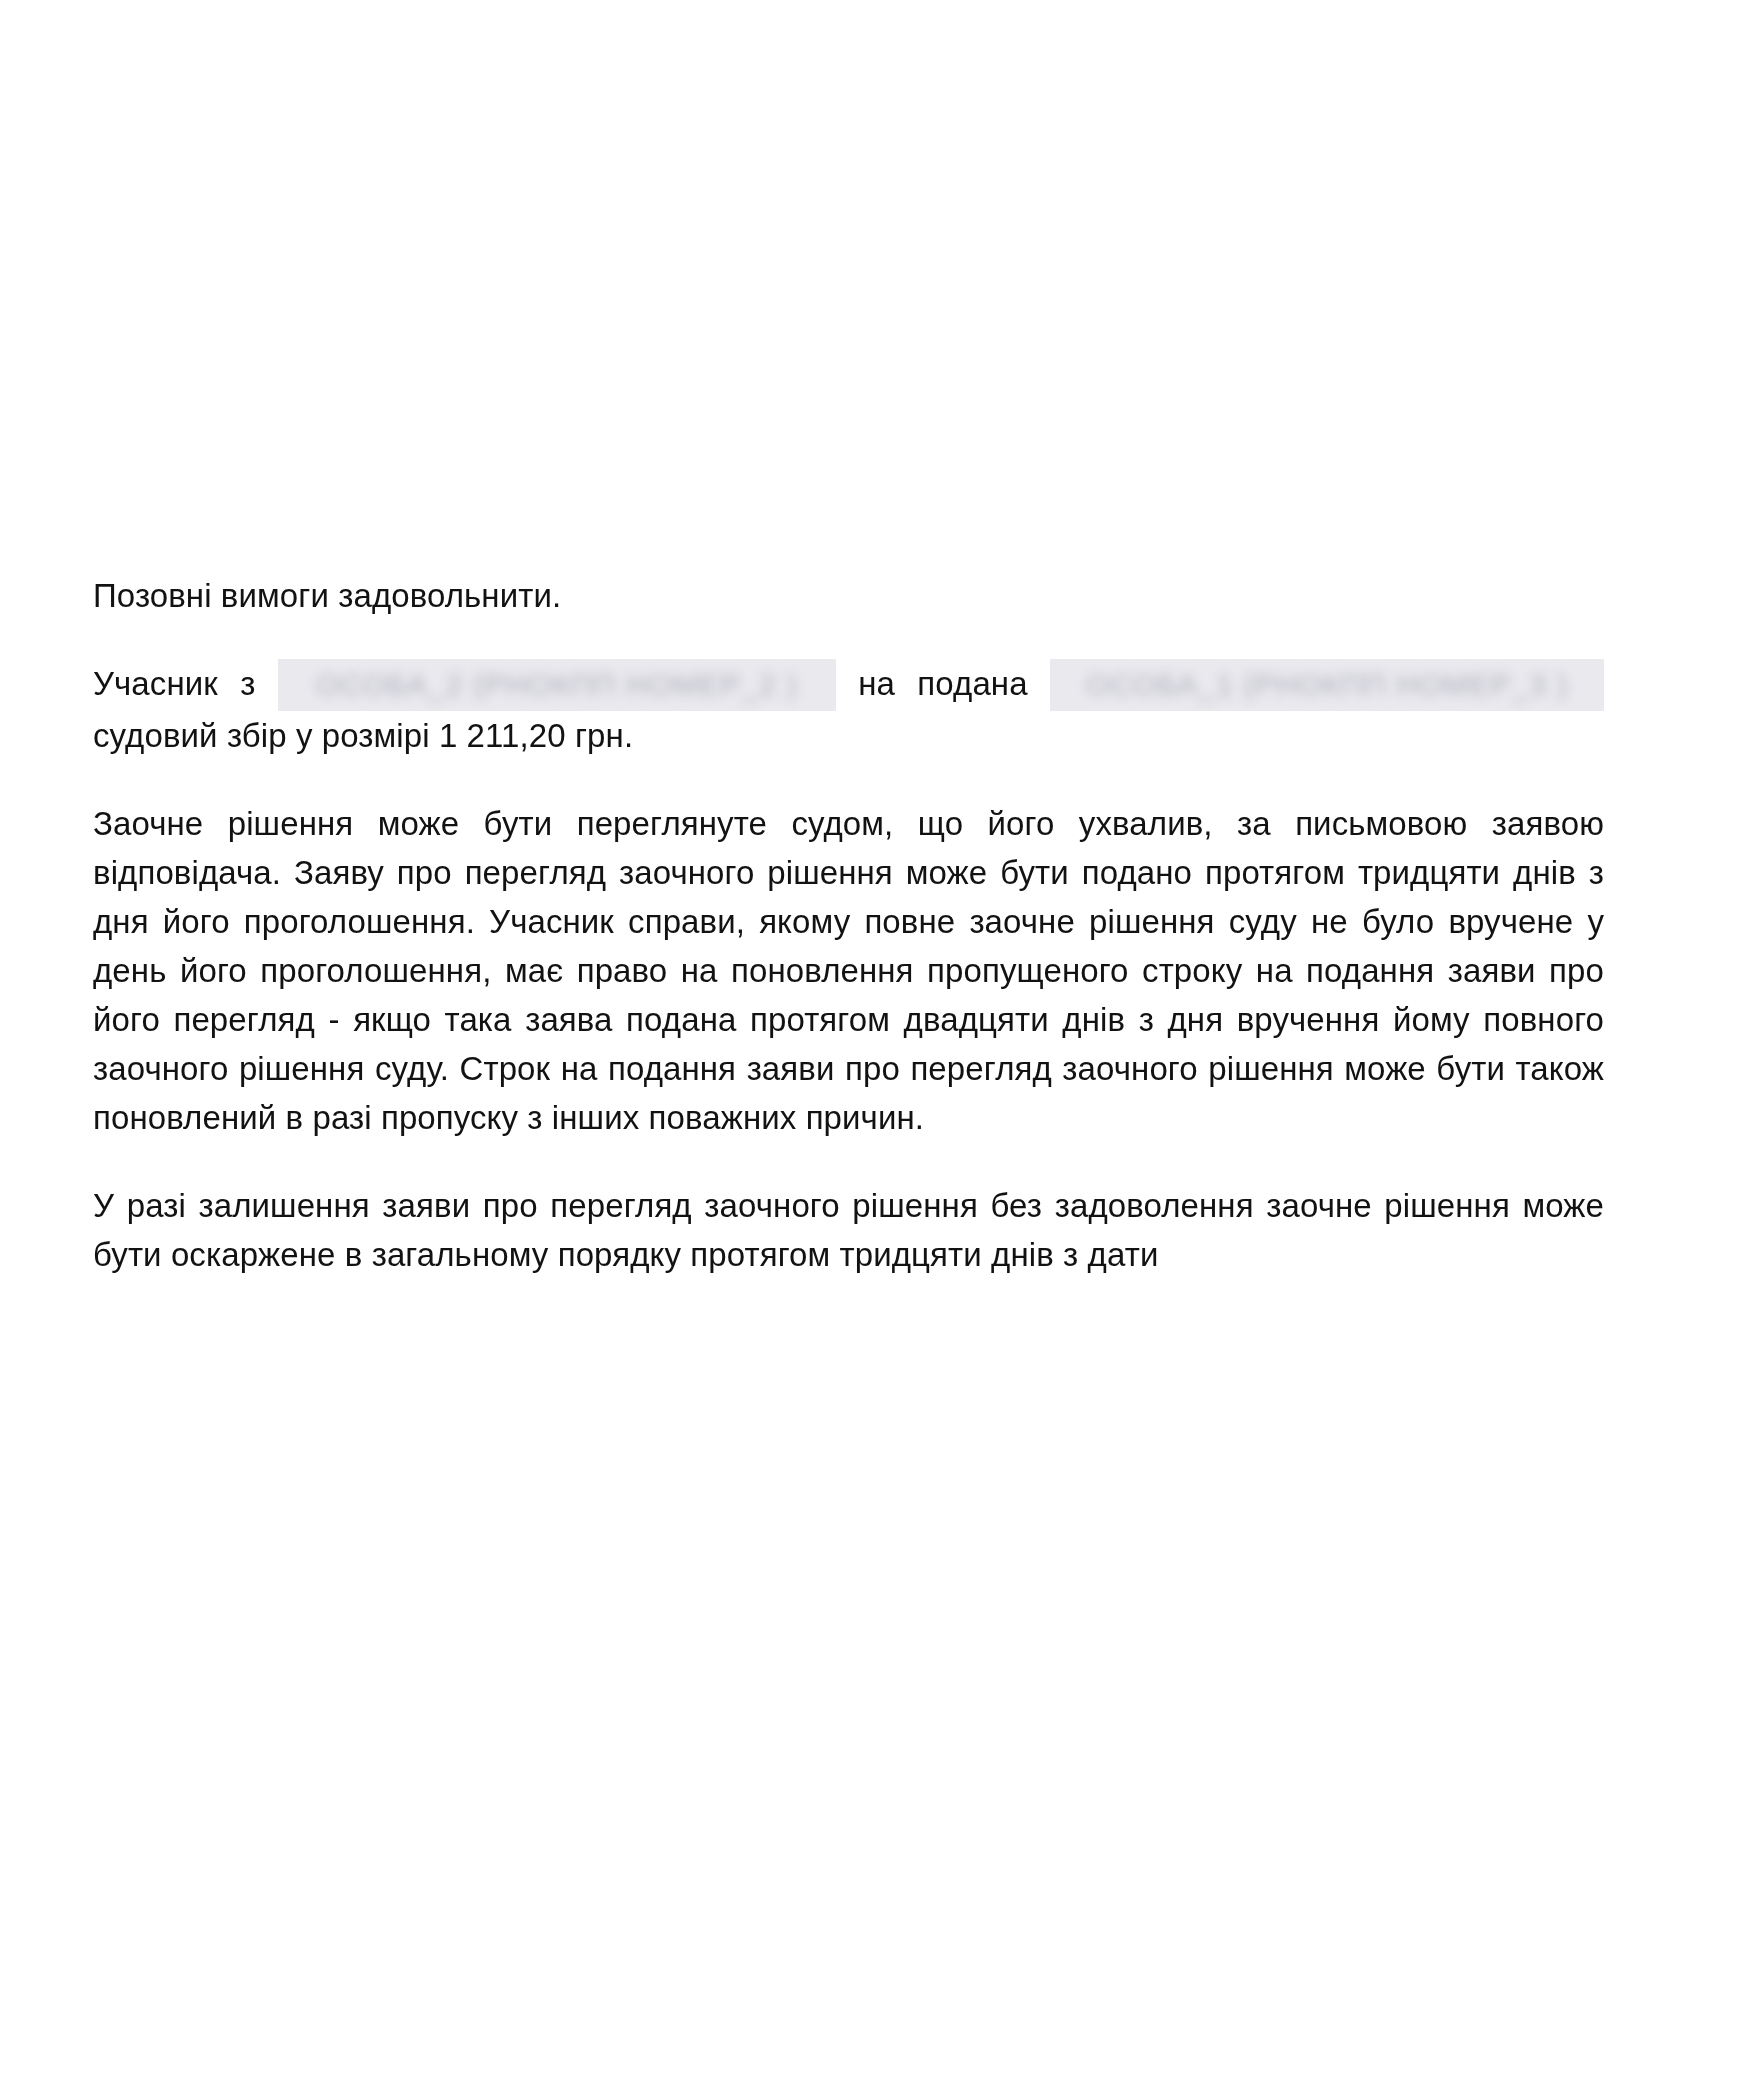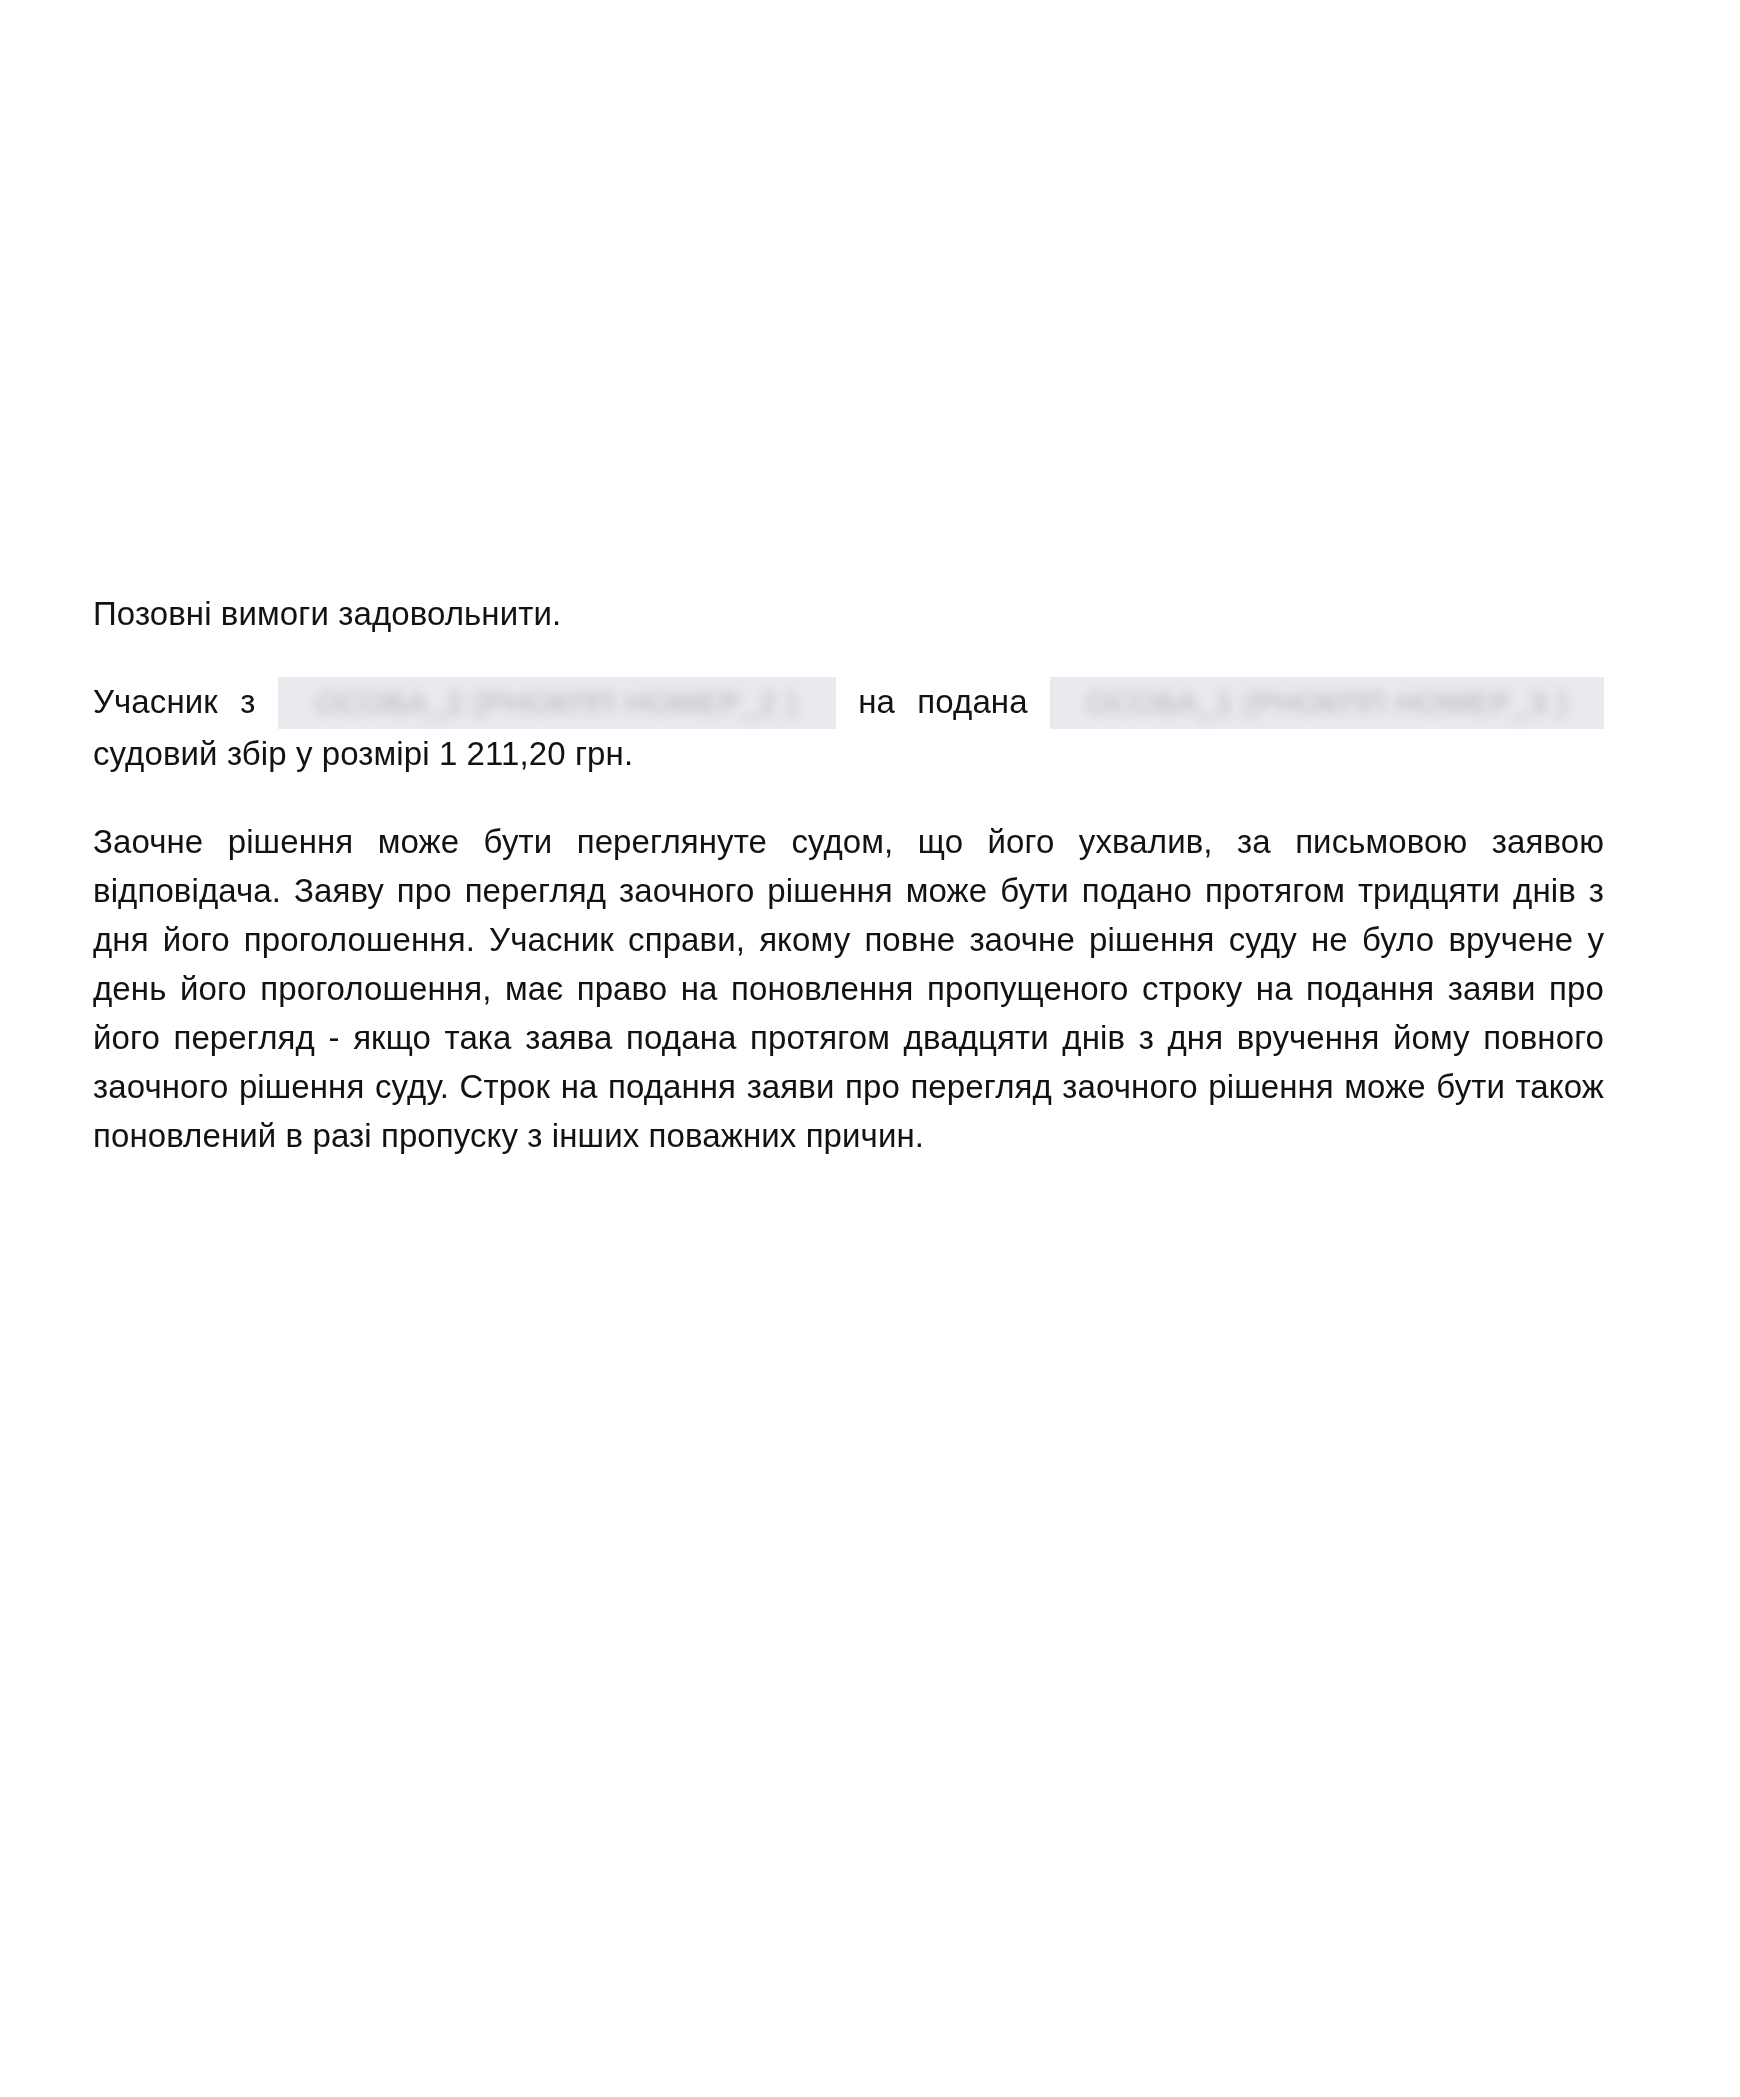--- a/index.html
+++ b/index.html
@@ -10,21 +10,21 @@
   body {
     position: relative;
     width: 1740px;
     height: 2097px;
     overflow: hidden;
     font-family: "Liberation Sans", "DejaVu Sans", sans-serif;
   }
   .doc {
     position: absolute;
     left: 93px;
-    top: 589px;
+    top: 571px;
     width: 1511px;
     color: var(--text-color, #121212);
     font-size: 33px;
     line-height: 49px;
     text-align: justify;
     letter-spacing: 0.1px;
   }
   .para {
     margin: 0 0 39px 0;
   }
@@ -47,14 +47,15 @@
     letter-spacing: 1.1px;
   }
 </style>
 </head>
 <body style="background: rgb(255, 255, 255); --text-color: #121212; --redact-bg: #e9e9ee; --redact-fg: #b1b1bc;">
 
 <div class="doc">
     <p class="para"><span>Позовні вимоги задовольнити.</span></p>
     <p class="para"><span>Учасник з </span><span class="redact" style="width: 558px;"><span class="redact-inner">ОСОБА_2 (РНОКПП НОМЕР_2 )</span></span><span> на подана </span><span class="redact" style="width: 554px;"><span class="redact-inner">ОСОБА_1 (РНОКПП НОМЕР_3 )</span></span><span> судовий збір у розмірі 1 211,20 грн.</span></p>
     <p class="para"><span>Заочне рішення може бути переглянуте судом, що його ухвалив, за письмовою заявою відповідача. Заяву про перегляд заочного рішення може бути подано протягом тридцяти днів з дня його проголошення. Учасник справи, якому повне заочне рішення суду не було вручене у день його проголошення, має право на поновлення пропущеного строку на подання заяви про його перегляд - якщо така заява подана протягом двадцяти днів з дня вручення йому повного заочного рішення суду. Строк на подання заяви про перегляд заочного рішення може бути також поновлений в разі пропуску з інших поважних причин.</span></p>
+    <p class="para"><span>У разі залишення заяви про перегляд заочного рішення без задоволення заочне рішення може бути оскаржене в загальному порядку протягом тридцяти днів з дати</span></p>
   </div>
 
 
 </body></html>

